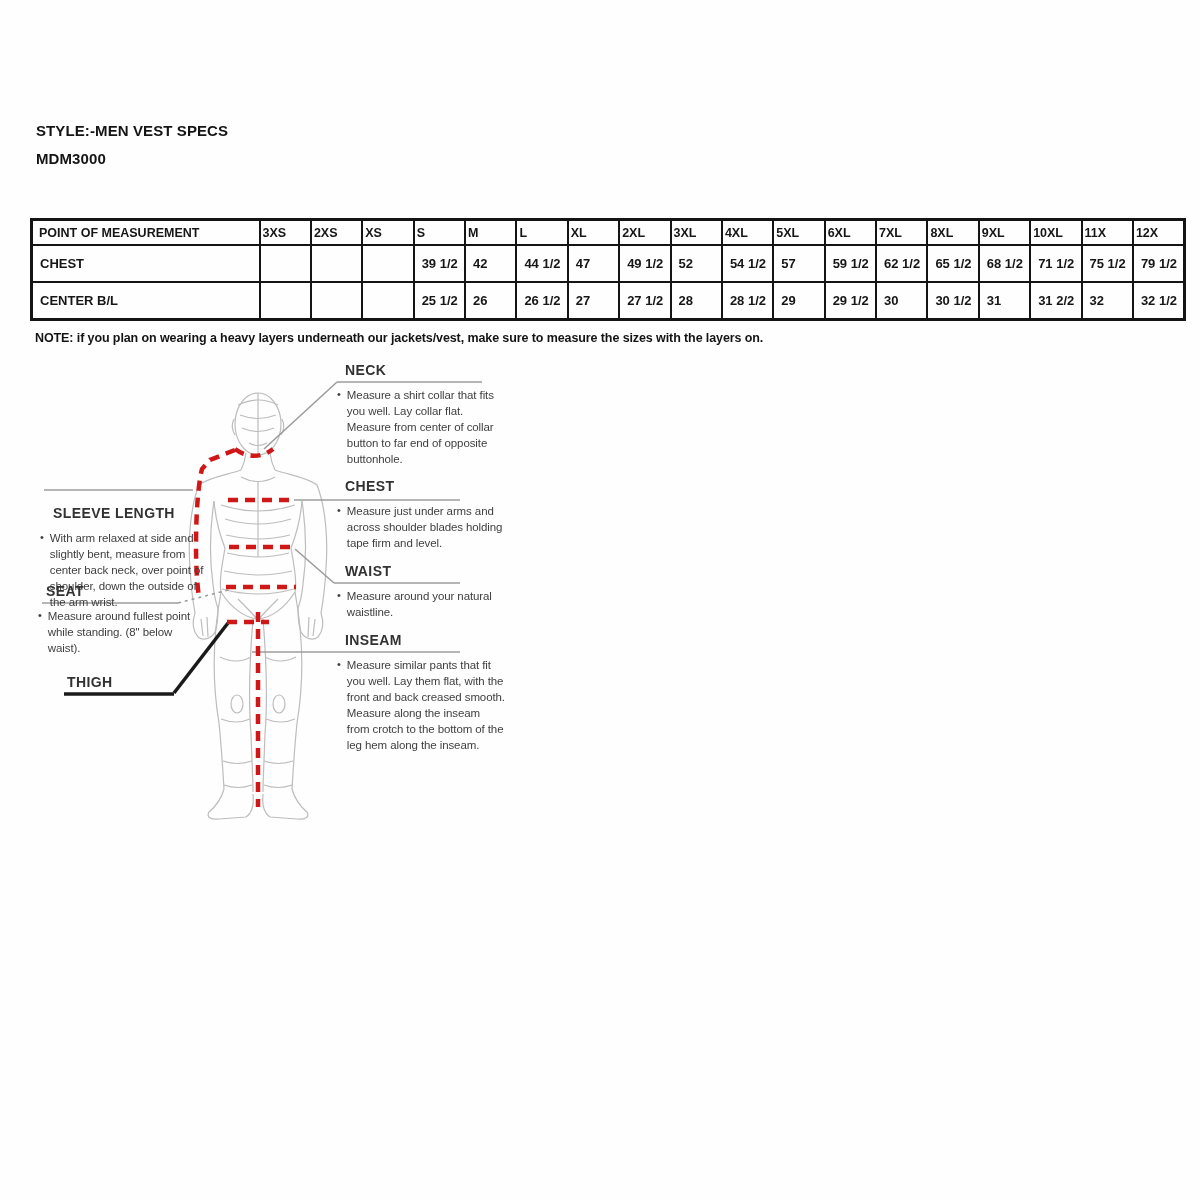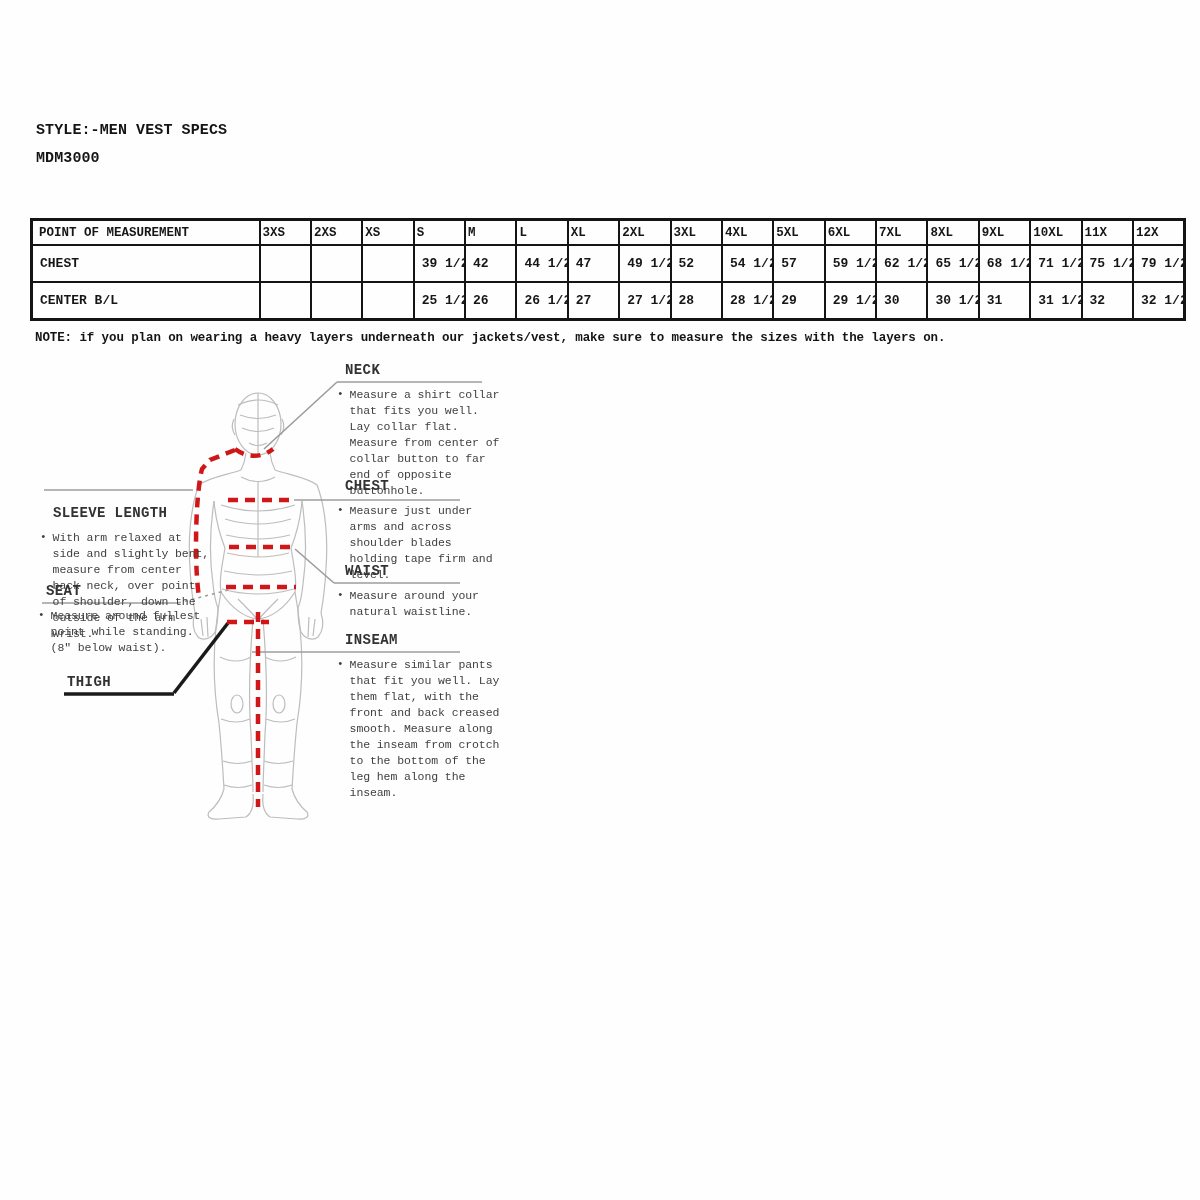--- a/index.html
+++ b/index.html
@@ -1,19 +1,19 @@
 <!DOCTYPE html>
 <html><head>
 <meta charset="utf-8">
 <style>
   html,body { margin:0; padding:0; background:#ffffff; }
   #page {
     position:relative; width:1200px; height:1200px;
     background:#fefefe; overflow:hidden;
-    font-family:Liberation Mono, monospace; color:#1c1c1c;
+    font-family:Liberation Sans, sans-serif; color:#1c1c1c;
   }
   
   #title-block { position:absolute; left:36px; top:121px; }
   .title-line { font-size:15px; font-weight:700; color:#141414; line-height:19px; margin-bottom:9px; letter-spacing:0.1px; }
   
   #size-table {
     position:absolute; left:30px; top:218px; width:1156px;
     border-collapse:collapse; table-layout:fixed;
     border:3px solid #141414;
   }
@@ -135,21 +135,21 @@
           <td>26 1/2</td>
           <td>27</td>
           <td>27 1/2</td>
           <td>28</td>
           <td>28 1/2</td>
           <td>29</td>
           <td>29 1/2</td>
           <td>30</td>
           <td>30 1/2</td>
           <td>31</td>
-          <td>31 1/2</td>
+          <td>31 2/2</td>
           <td>32</td>
           <td>32 1/2</td>
         </tr>
     </tbody>
   </table>
 
   <div id="note-line">NOTE: if you plan on wearing a heavy layers underneath our jackets/vest, make sure to measure the sizes with the layers on.</div>
 
   <div id="guide">
 

